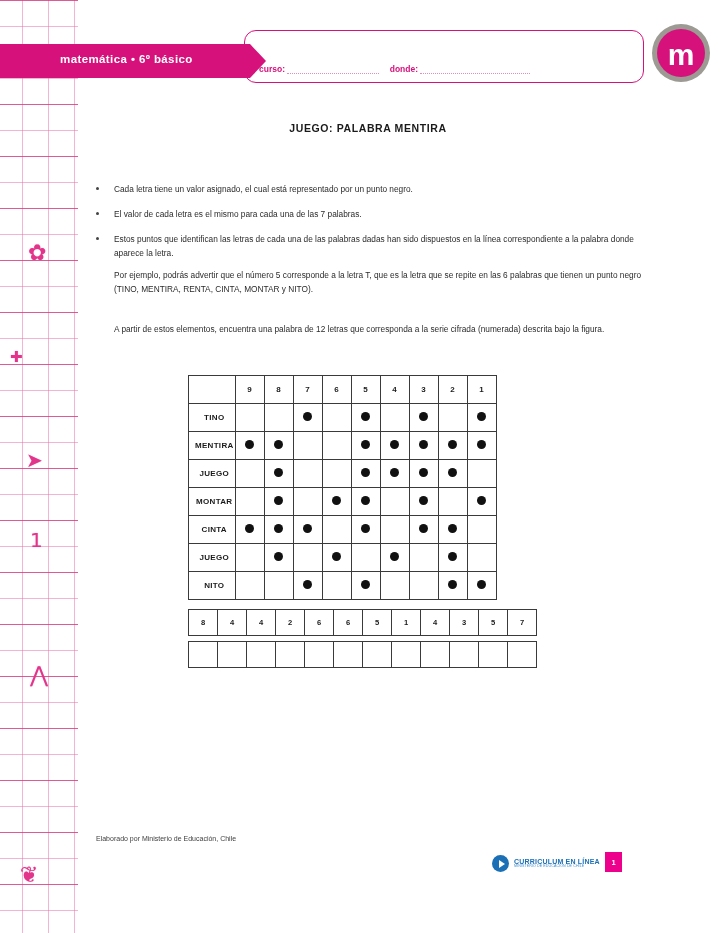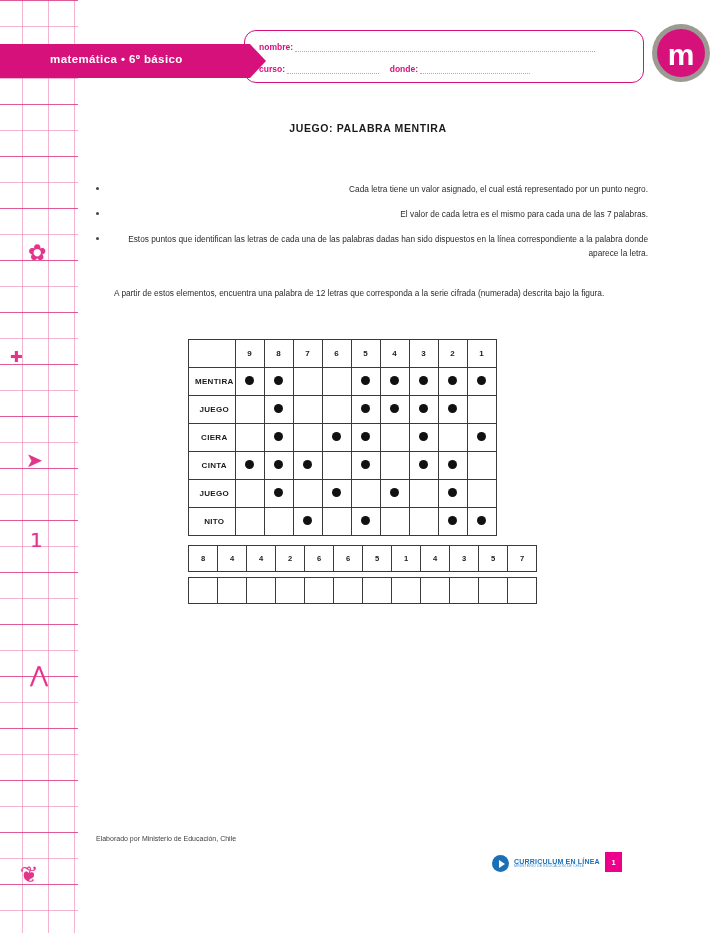--- a/index.html
+++ b/index.html
@@ -37,21 +37,21 @@
   #header-band{
     position:absolute; left:0; top:44px; width:250px; height:34px;
     background:#d6117b; z-index:4;
   }
   #header-band .band-tail{
     position:absolute; right:-16px; top:0; width:0; height:0;
     border-top:17px solid transparent; border-bottom:17px solid transparent;
     border-left:16px solid #d6117b;
   }
   #subject-label{
-    position:absolute; left:50px; top:53px; z-index:5;
+    position:absolute; left:60px; top:53px; z-index:5;
     color:#ffffff; font-size:11.5px; letter-spacing:.4px; font-weight:bold;
   }
   #header-box{
     position:absolute; left:244px; top:30px; width:400px; height:53px;
     border:1.6px solid #d6117b; border-radius:12px; background:#fff; z-index:3;
   }
   .field-row{ position:absolute; font-size:8.5px; color:#d6117b; font-weight:bold; }
   .dotline{
     display:inline-block; border-bottom:1px dotted #e48cbb;
     vertical-align:bottom; height:7px;
@@ -62,21 +62,21 @@
 
   
   #content{ position:absolute; left:88px; top:110px; width:560px; }
   #worksheet-title{
     text-align:center; font-size:10.5px; font-weight:bold;
     letter-spacing:.6px; color:#1a1a1a; margin-top:12px;
   }
   ul.bullets{ list-style:none; margin:48px 0 0 0; padding:0; }
   ul.bullets > li{
     position:relative; padding-left:26px; margin-bottom:11px;
-    font-size:8.3px; line-height:14px; color:#2b2b2b; text-align:right;
+    font-size:8.3px; line-height:14px; color:#2b2b2b; text-align:left;
   }
   ul.bullets > li:before{
     content:""; position:absolute; left:8px; top:5px;
     width:3px; height:3px; background:#444; border-radius:50%;
   }
   .sub-para{ margin-top:8px; display:block; }
   #closing-para{
     margin-top:26px; padding-left:26px; font-size:8.3px;
     line-height:15px; color:#2b2b2b;
   }
@@ -138,24 +138,20 @@
     <div class="doodle" style="top: 662px; left: 30px; font-size: 22px;">⋀</div>
     <div class="doodle" style="top: 862px; left: 20px; font-size: 22px;">❦</div>
   </div>
 
 <div id="header-band">
   <div class="band-tail"></div>
 </div>
 <div id="subject-label">matemática • 6º básico</div>
 
 <div id="header-box">
-  <div class="field-row" style="left:14px; top:11px;">
-    <span>nombre:</span>
-    <span class="dotline" style="width:300px;"></span>
-  </div>
   <div class="field-row" style="left:14px; top:33px;">
     <span>curso:</span>
     <span class="dotline" style="width:92px;"></span>
     <span style="margin-left:8px;">donde:</span>
     <span class="dotline" style="width:110px;"></span>
   </div>
 </div>
 
 <svg id="logo-disc" viewBox="0 0 62 62">
   <circle cx="31" cy="31" r="29" fill="#9c9a93"></circle>
@@ -169,20 +165,21 @@
 
   <ul class="bullets">
     <li>
       <span>Cada letra tiene un valor asignado, el cual está representado por un punto negro.</span>
     </li>
     <li>
       <span>El valor de cada letra es el mismo para cada una de las 7 palabras.</span>
     </li>
     <li>
       <span>Estos puntos que identifican las letras de cada una de las palabras dadas han sido dispuestos en la línea correspondiente a la palabra donde aparece la letra.</span>
+      <span class="sub-para">Por ejemplo, podrás advertir que el número 5 corresponde a la letra T, que es la letra que se repite en las 6 palabras que tienen un punto negro (TINO, MENTIRA, RENTA, CINTA, MONTAR y NITO).</span>
     </li>
   </ul>
 
   <div id="closing-para">A partir de estos elementos, encuentra una palabra de 12 letras que corresponda a la serie cifrada (numerada) descrita bajo la figura.</div>
 
   <div id="puzzle-wrap">
     <table class="grid" id="matrix-table">
       <tbody id="matrix-body">
           <tr>
             <td class="corner"></td>
@@ -190,20 +187,32 @@
             <td class="hdr">8</td>
             <td class="hdr">7</td>
             <td class="hdr">6</td>
             <td class="hdr">5</td>
             <td class="hdr">4</td>
             <td class="hdr">3</td>
             <td class="hdr">2</td>
             <td class="hdr">1</td>
           </tr>
           <tr>
+            <td class="word-cell">TINO</td>
+            <td></td>
+            <td></td>
+            <td><span class="dot"></span></td>
+            <td></td>
+            <td><span class="dot"></span></td>
+            <td></td>
+            <td><span class="dot"></span></td>
+            <td></td>
+            <td><span class="dot"></span></td>
+          </tr>
+          <tr>
             <td class="word-cell">MENTIRA</td>
             <td><span class="dot"></span></td>
             <td><span class="dot"></span></td>
             <td></td>
             <td></td>
             <td><span class="dot"></span></td>
             <td><span class="dot"></span></td>
             <td><span class="dot"></span></td>
             <td><span class="dot"></span></td>
             <td><span class="dot"></span></td>
@@ -214,21 +223,21 @@
             <td><span class="dot"></span></td>
             <td></td>
             <td></td>
             <td><span class="dot"></span></td>
             <td><span class="dot"></span></td>
             <td><span class="dot"></span></td>
             <td><span class="dot"></span></td>
             <td></td>
           </tr>
           <tr>
-            <td class="word-cell">CIERA</td>
+            <td class="word-cell">MONTAR</td>
             <td></td>
             <td><span class="dot"></span></td>
             <td></td>
             <td><span class="dot"></span></td>
             <td><span class="dot"></span></td>
             <td></td>
             <td><span class="dot"></span></td>
             <td></td>
             <td><span class="dot"></span></td>
           </tr>

